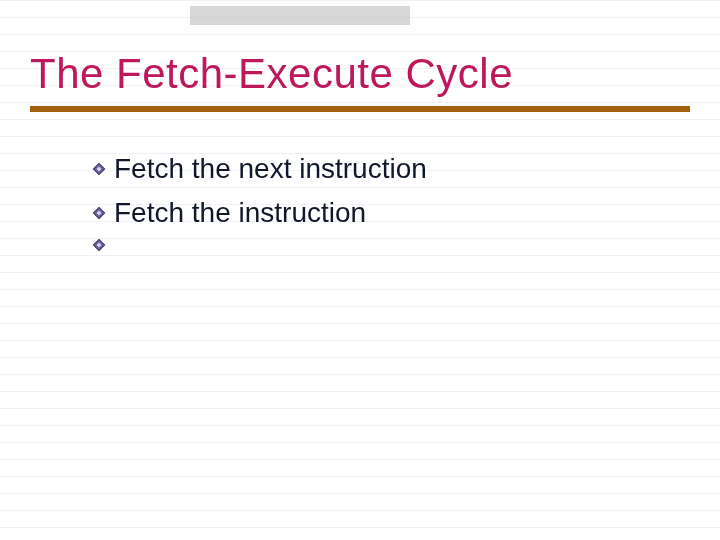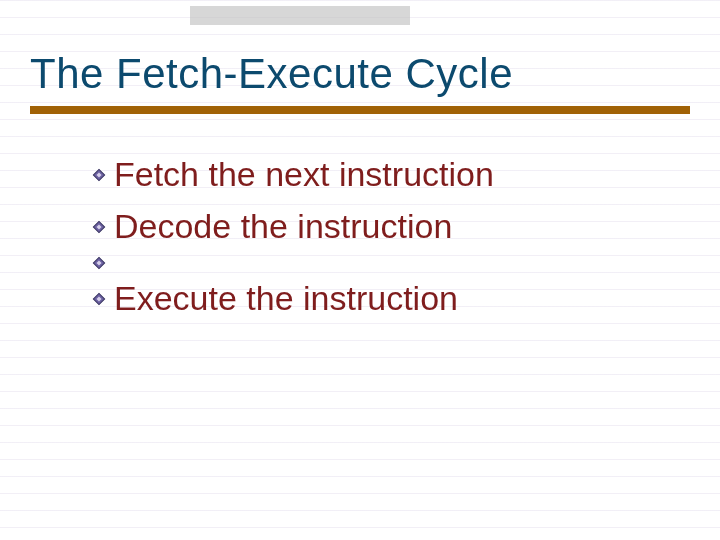--- a/index.html
+++ b/index.html
@@ -35,43 +35,43 @@
   .slide {
     position: absolute;
     top: 50px;
     left: 30px;
     right: 30px;
     bottom: 30px;
   }
   .title {
     font-size: 42px;
     font-weight: 400;
-    color: #0c4a6e;
+    color: #be185d;
     letter-spacing: 0.5px;
     padding-bottom: 8px;
-    border-bottom: 8px solid #a16207;
+    border-bottom: 6px solid #a16207;
     margin-bottom: 38px;
   }
   .bullets {
     margin-left: 62px;
   }
   .bullet-row {
     display: flex;
     align-items: center;
     margin-bottom: 6px;
   }
   .bullet-icon {
     display: inline-block;
     flex: 0 0 auto;
     margin-right: 8px;
     line-height: 0;
   }
   .bullet-text {
-    font-size: 34px;
-    color: #7f1d1d;
+    font-size: 28px;
+    color: #0f172a;
     line-height: 1.35;
   }
 </style>
 </head>
 <body>
 
 <div class="grid"></div>
 <div class="topbar"></div>
 
 <div class="slide">
@@ -89,36 +89,27 @@
       <span class="bullet-text">Fetch the next instruction</span>
     </div>
 
     <div class="bullet-row">
       <span class="bullet-icon">
         <svg width="14" height="14" viewBox="0 0 14 14">
           <rect x="3" y="3" width="8" height="8" transform="rotate(45 7 7)" fill="#6a5fa0" stroke="#3a3660" stroke-width="1"></rect>
           <rect x="5.2" y="5.2" width="3.6" height="3.6" transform="rotate(45 7 7)" fill="#d6d0ea"></rect>
         </svg>
       </span>
-      <span class="bullet-text">Decode the instruction</span>
+      <span class="bullet-text">Fetch the instruction</span>
     </div>
 
     <div class="bullet-row">
       <span class="bullet-icon">
         <svg width="14" height="14" viewBox="0 0 14 14">
           <rect x="3" y="3" width="8" height="8" transform="rotate(45 7 7)" fill="#6a5fa0" stroke="#3a3660" stroke-width="1"></rect>
           <rect x="5.2" y="5.2" width="3.6" height="3.6" transform="rotate(45 7 7)" fill="#d6d0ea"></rect>
         </svg>
       </span>
     </div>
 
-    <div class="bullet-row">
-      <span class="bullet-icon">
-        <svg width="14" height="14" viewBox="0 0 14 14">
-          <rect x="3" y="3" width="8" height="8" transform="rotate(45 7 7)" fill="#6a5fa0" stroke="#3a3660" stroke-width="1"></rect>
-          <rect x="5.2" y="5.2" width="3.6" height="3.6" transform="rotate(45 7 7)" fill="#d6d0ea"></rect>
-        </svg>
-      </span>
-      <span class="bullet-text">Execute the instruction</span>
-    </div>
 
   </div>
 </div>
 
 </body></html>

